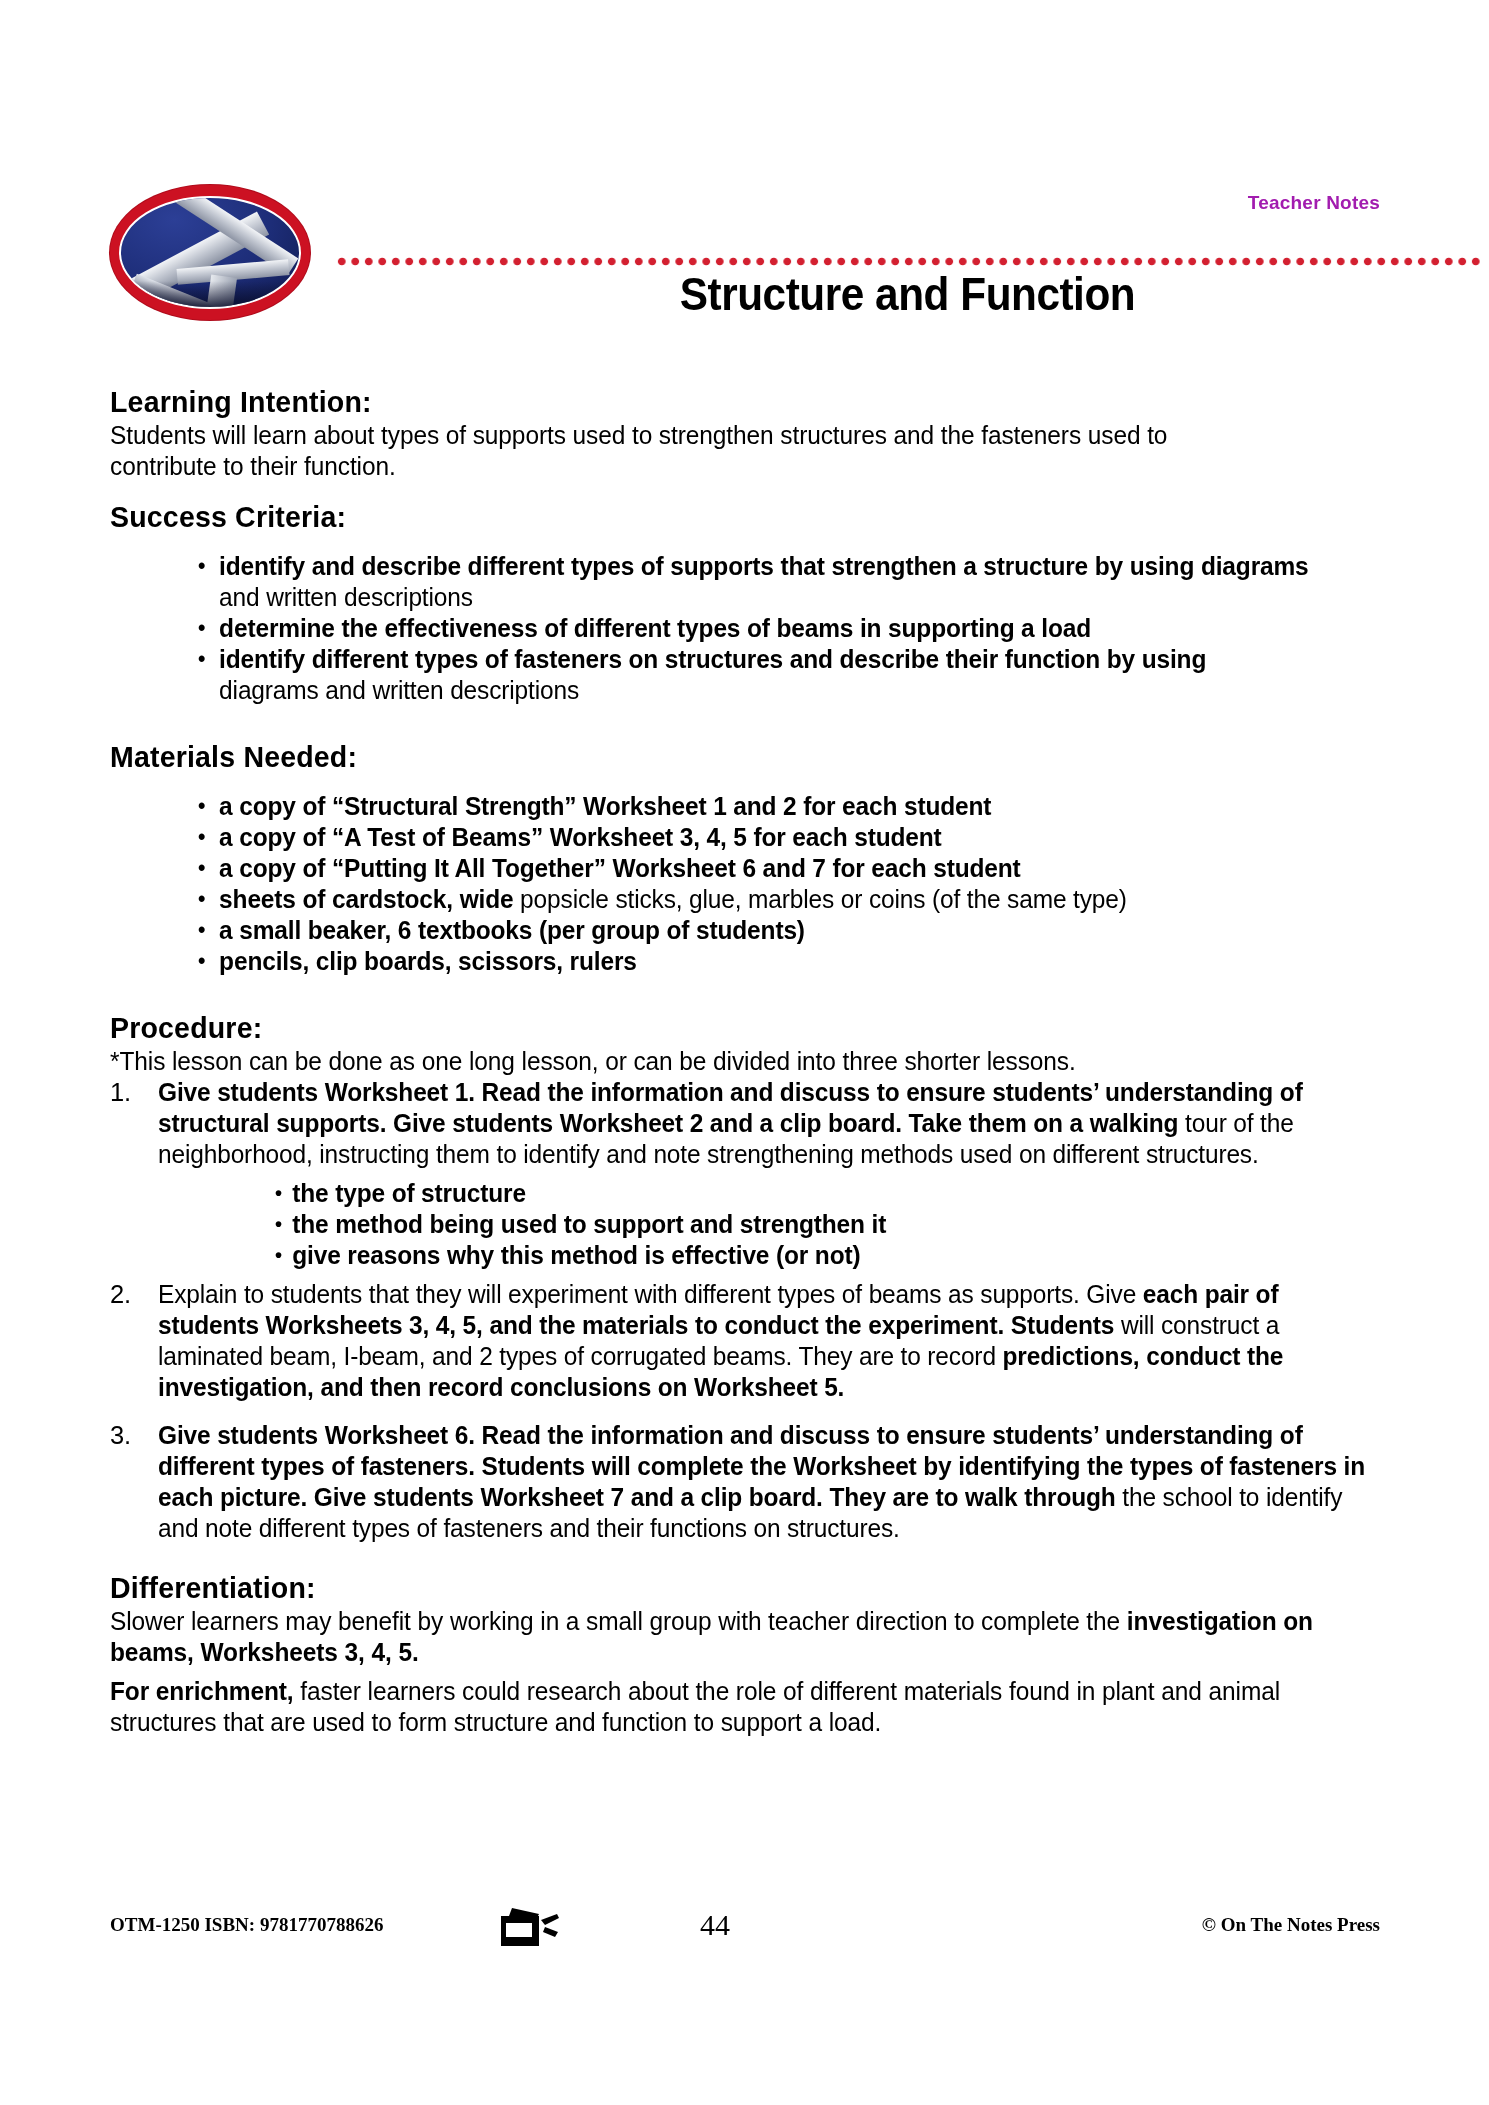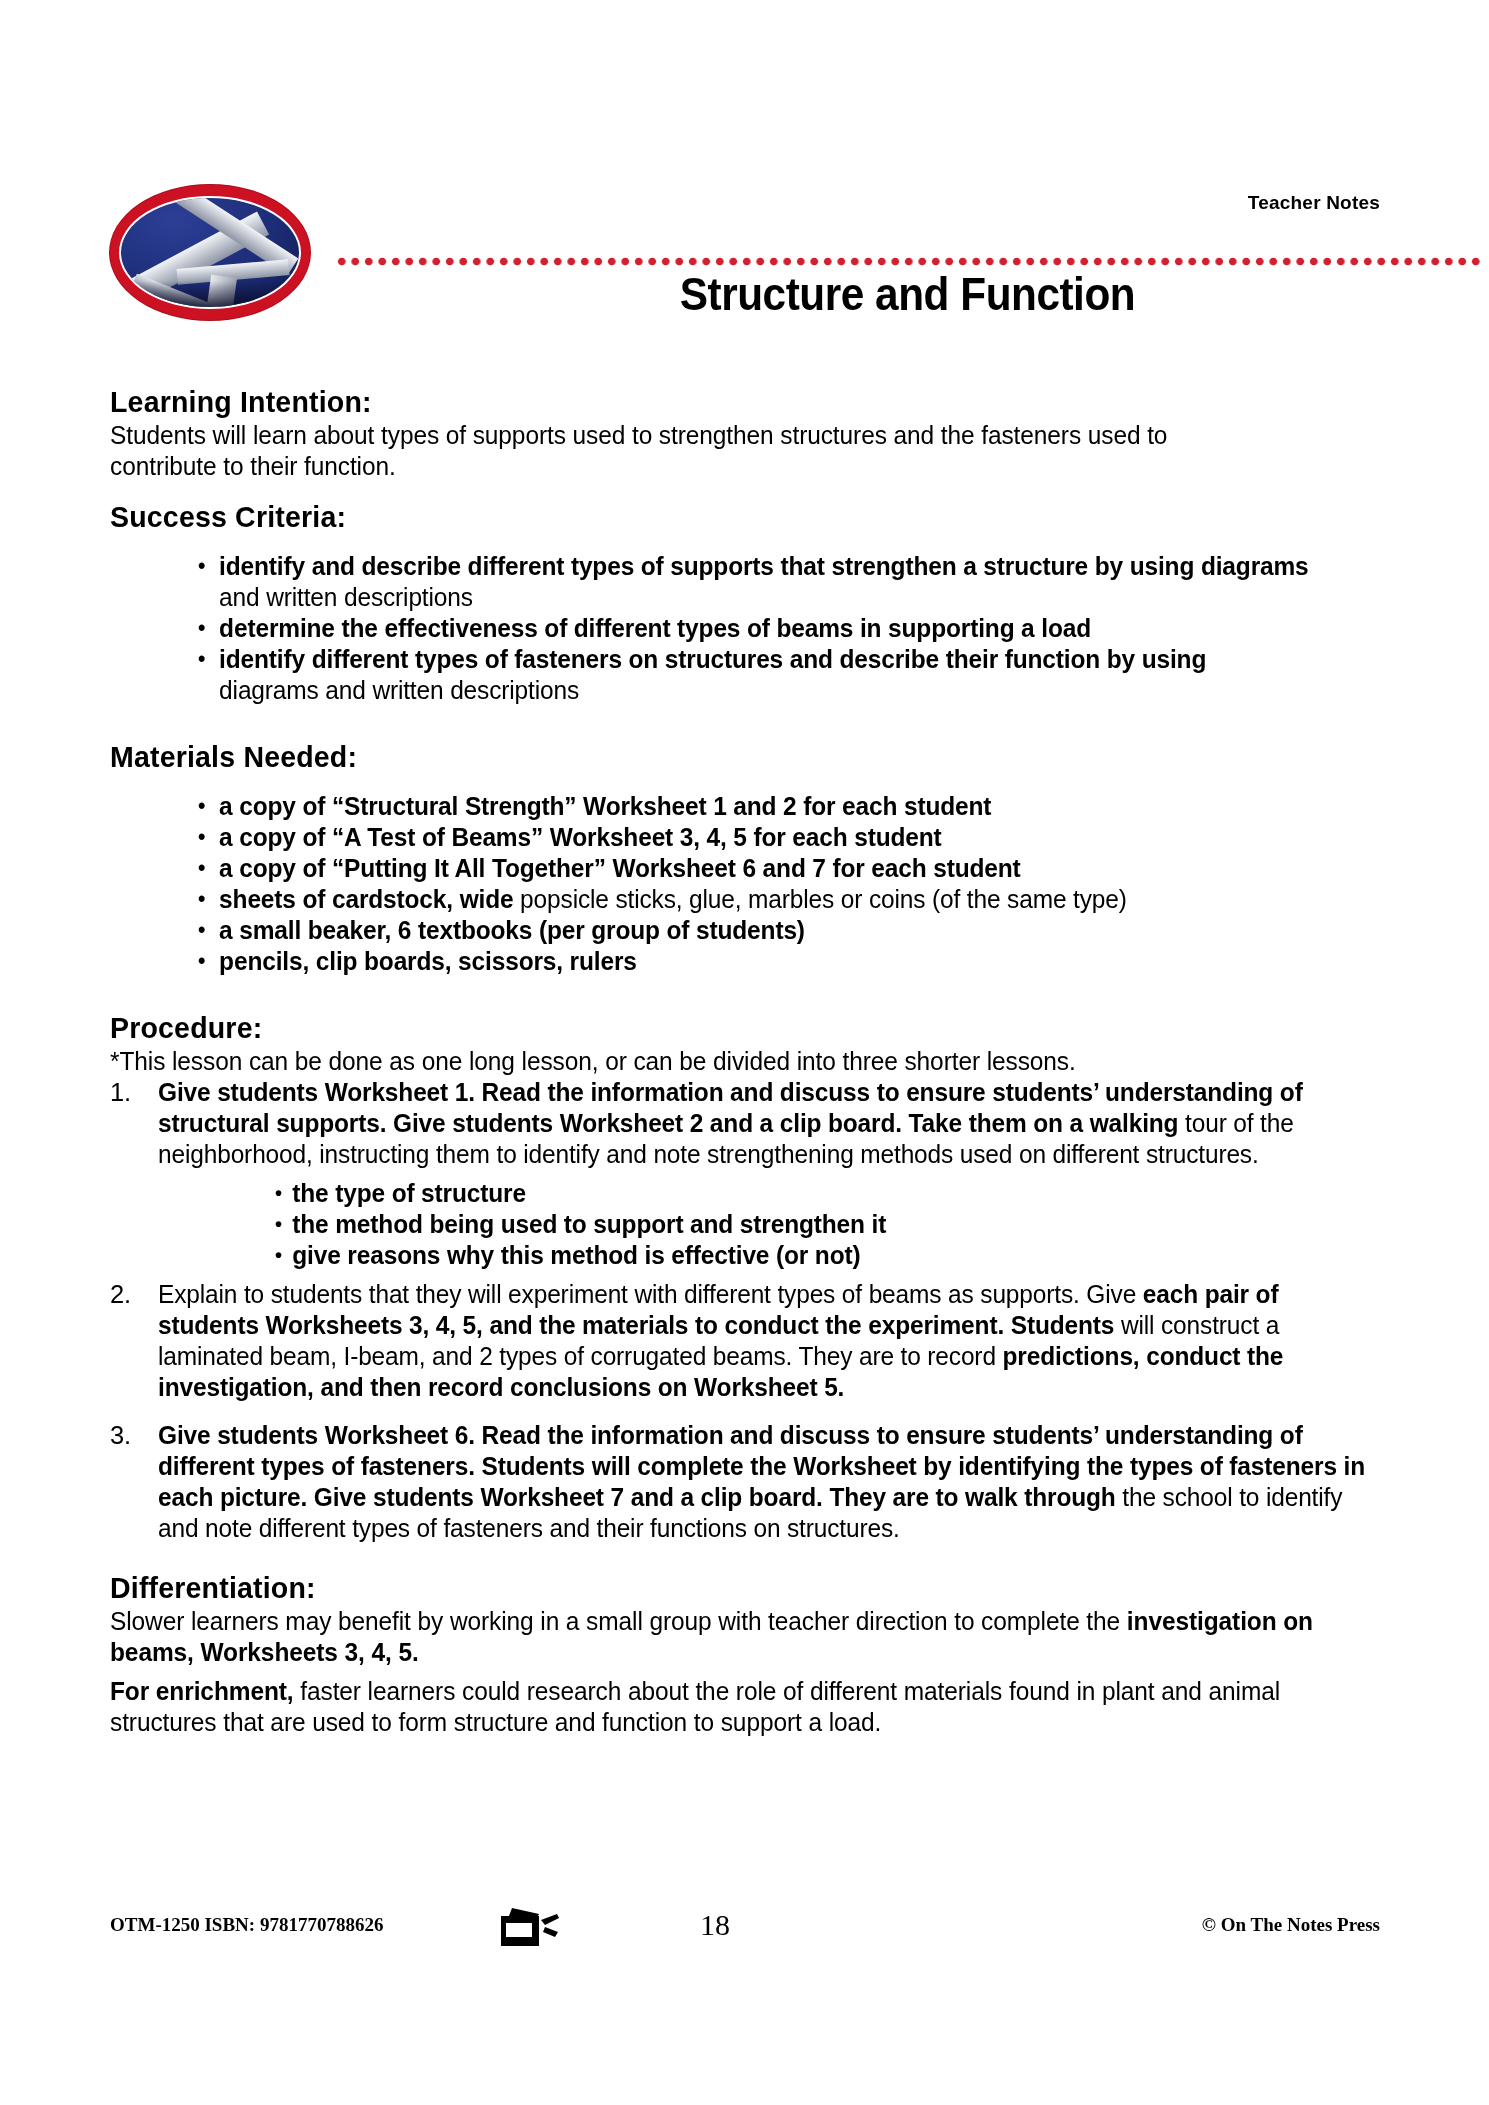--- a/index.html
+++ b/index.html
@@ -73,21 +73,21 @@
   }
 
   .teacher-notes {
     position: absolute;
     right: 0px;
     top: 7px;
     font-family: "Liberation Sans", sans-serif;
     font-weight: bold;
     font-size: 19px;
     letter-spacing: 0.2px;
-    color: #000000;
+    color: #a21caf;
     white-space: nowrap;
   }
   .dotline {
     position: absolute;
     left: 225px;
     top: 72px;
     width: 1145px;
     height: 9px;
     background-image: radial-gradient(circle, #d32030 0px, #d32030 3.4px, rgba(255,255,255,0) 4.2px);
     background-size: 13.5px 9px;
@@ -400,18 +400,18 @@
     <div class="footer-left">OTM-1250  ISBN: 9781770788626</div>
 
     <svg class="copy-icon" viewBox="0 0 70 44">
       <rect x="6" y="12" width="38" height="30" fill="#000"></rect>
       <rect x="11" y="19" width="26" height="14" fill="#fff"></rect>
       <polygon points="14,12 17,4 44,10 41,16" fill="#000"></polygon>
       <polygon points="46,16 62,10 64,14 50,21" fill="#000"></polygon>
       <polygon points="50,23 63,28 60,33 48,28" fill="#000"></polygon>
     </svg>
 
-    <div class="footer-page">18</div>
+    <div class="footer-page">44</div>
 
     <div class="footer-right">© On The Notes Press</div>
   </div>
 
 </div>
 
 </body></html>

